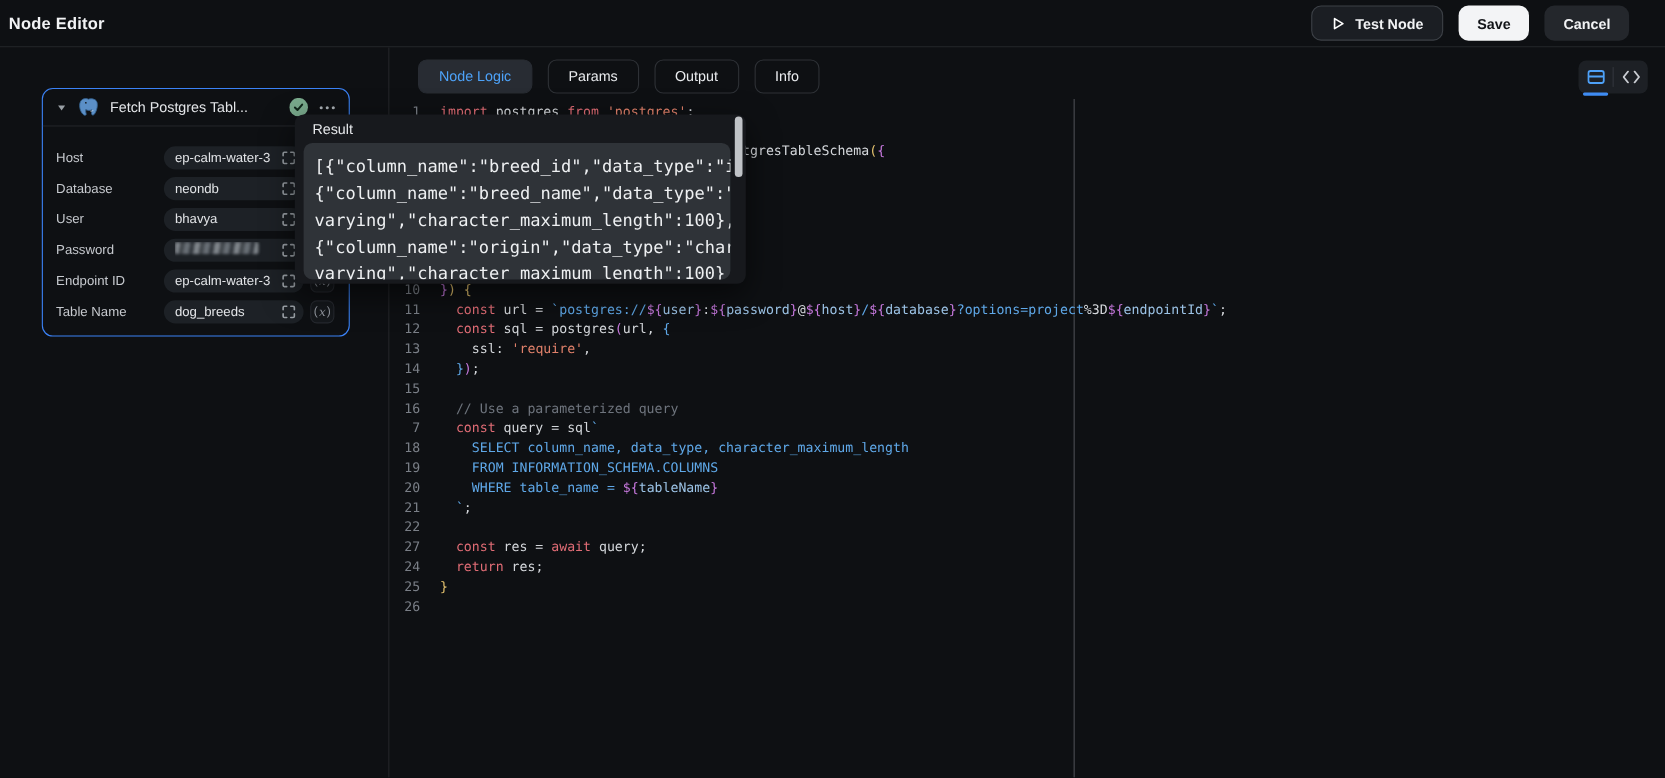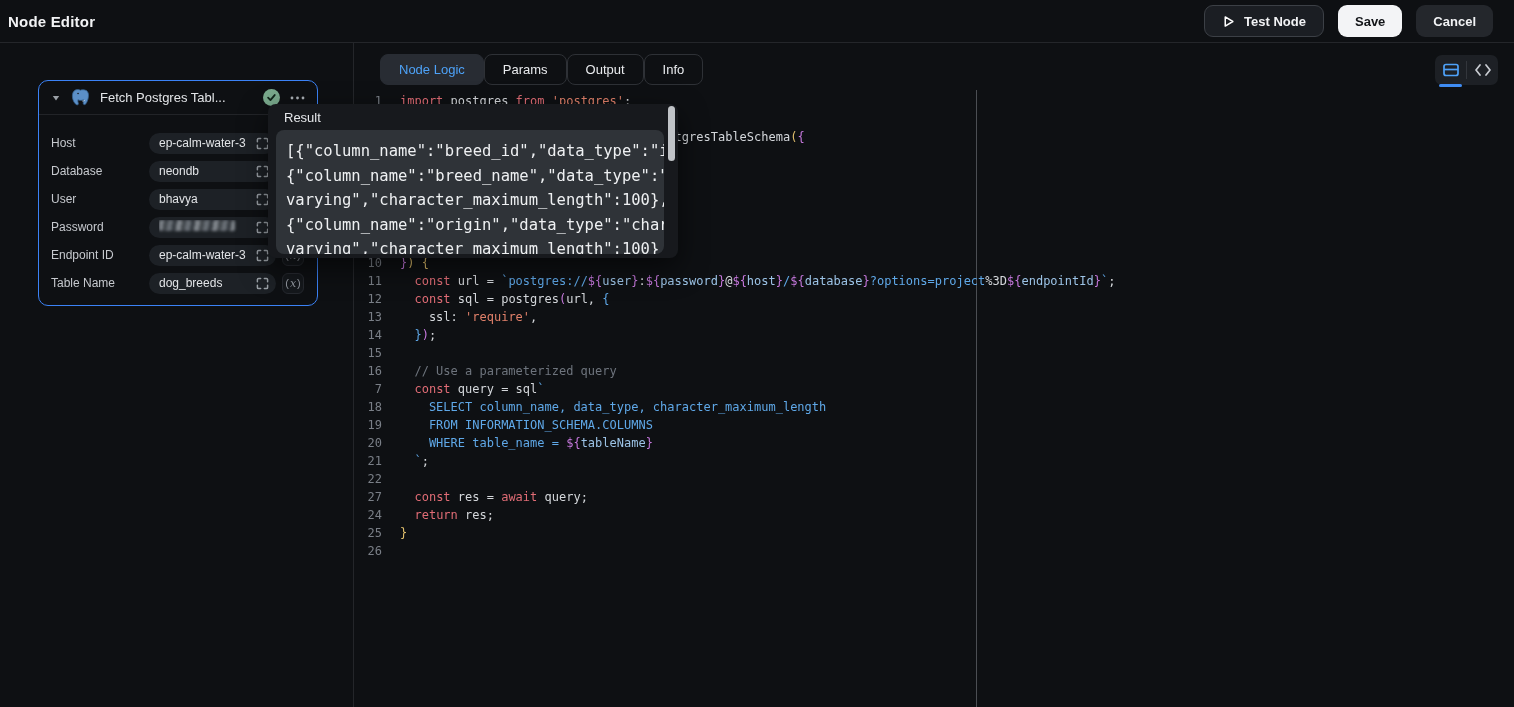--- a/index.html
+++ b/index.html
@@ -4,21 +4,21 @@
 <style>
   * { margin:0; padding:0; box-sizing:border-box; }
   html,body { background:#0e1013; }
   body { font-family:"Liberation Sans", sans-serif; }
   #root { position:relative; width:1514px; height:707px; background:#0e1013; overflow:hidden; color:#e6e8ea; }
 
   
   .topbar { position:absolute; left:0; top:0; width:1514px; height:43px;
     border-bottom:1px solid #24262a; display:flex; align-items:center; background:#0e1013; z-index:20;}
   .tb-title { font-size:15px; font-weight:700; color:#f2f3f5; margin-left:8px; letter-spacing:.2px;}
-  .tb-actions { margin-left:auto; margin-right:21px; display:flex; gap:14px; align-items:flex-end;}
+  .tb-actions { margin-left:auto; margin-right:33px; display:flex; gap:14px; align-items:flex-end;}
   .btn { height:32px; border-radius:9px; font-size:13px; font-weight:600; display:flex;
     align-items:center; justify-content:center; padding:0 17px; cursor:pointer; border:none;
     font-family:"Liberation Sans",sans-serif;}
   .btn.test { background:#1b1e23; border:1px solid #3c4046; color:#f2f3f5; gap:9px;}
   .btn.save { background:#f3f4f6; color:#121418; }
   .btn.cancel { background:#24272c; color:#f2f3f5; }
 
   
   .leftpanel { position:absolute; left:0; top:43px; width:354px; height:664px;
     border-right:1px solid #24262a; background:#0e1013;}
@@ -39,21 +39,21 @@
   .fval { flex:1; font-size:12px; color:#e2e4e7; white-space:nowrap; overflow:hidden; }
   .expicon { flex:none; display:flex; margin-left:2px;}
   .smudge { display:inline-block; width:76px; height:11px; border-radius:2px; filter:blur(1.6px); opacity:.8;
     background:repeating-linear-gradient(100deg,#9aa0a6 0 5px,#4b5055 5px 9px,#7c838a 9px 14px,#3a3f45 14px 18px);}
   .varbtn { position:absolute; left:243px; width:22px; height:21px; border:1px solid #26292f;
     background:#15181c; border-radius:6px; color:#959aa2; font-size:11px; display:flex;
     align-items:center; justify-content:center; }
   .varbtn i { font-family:"DejaVu Serif",serif; font-style:italic; margin:0 1px;}
 
   
-  .tabs { position:absolute; left:380px; top:54px; display:flex; z-index:5;}
+  .tabs { position:absolute; left:380px; top:54px; display:flex; gap:14px; z-index:5;}
   .tab { height:31px; border-radius:8px; padding:0 18px; font-size:13px; font-weight:500;
     background:transparent; border:1px solid #2e3136; color:#e9ebee; cursor:pointer;
     font-family:"Liberation Sans",sans-serif;}
   .tab.active { background:#282c33; border-color:#282c33; color:#4da2f8;}
   .viewtoggle { position:absolute; right:16px; top:55px; height:30px; background:#1d2025;
     border-radius:7px; display:flex; align-items:center; z-index:5;}
   .vt-cell { width:31px; height:30px; display:flex; align-items:center; justify-content:center;
     position:relative; cursor:pointer;}
   .vt-div { width:1px; height:18px; background:#33363c;}
   .vt-underline { position:absolute; left:4px; bottom:-2px; width:23px; height:3px;

